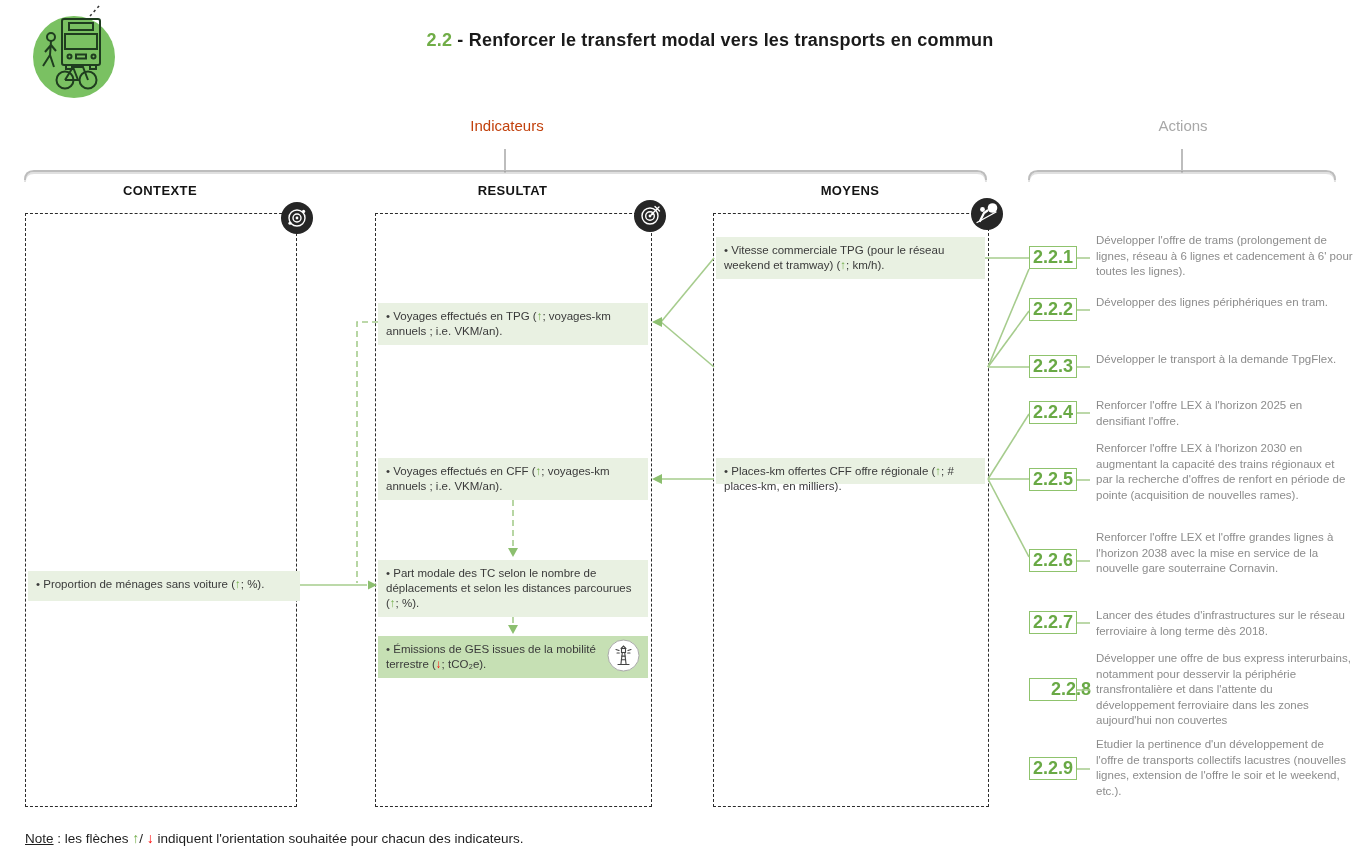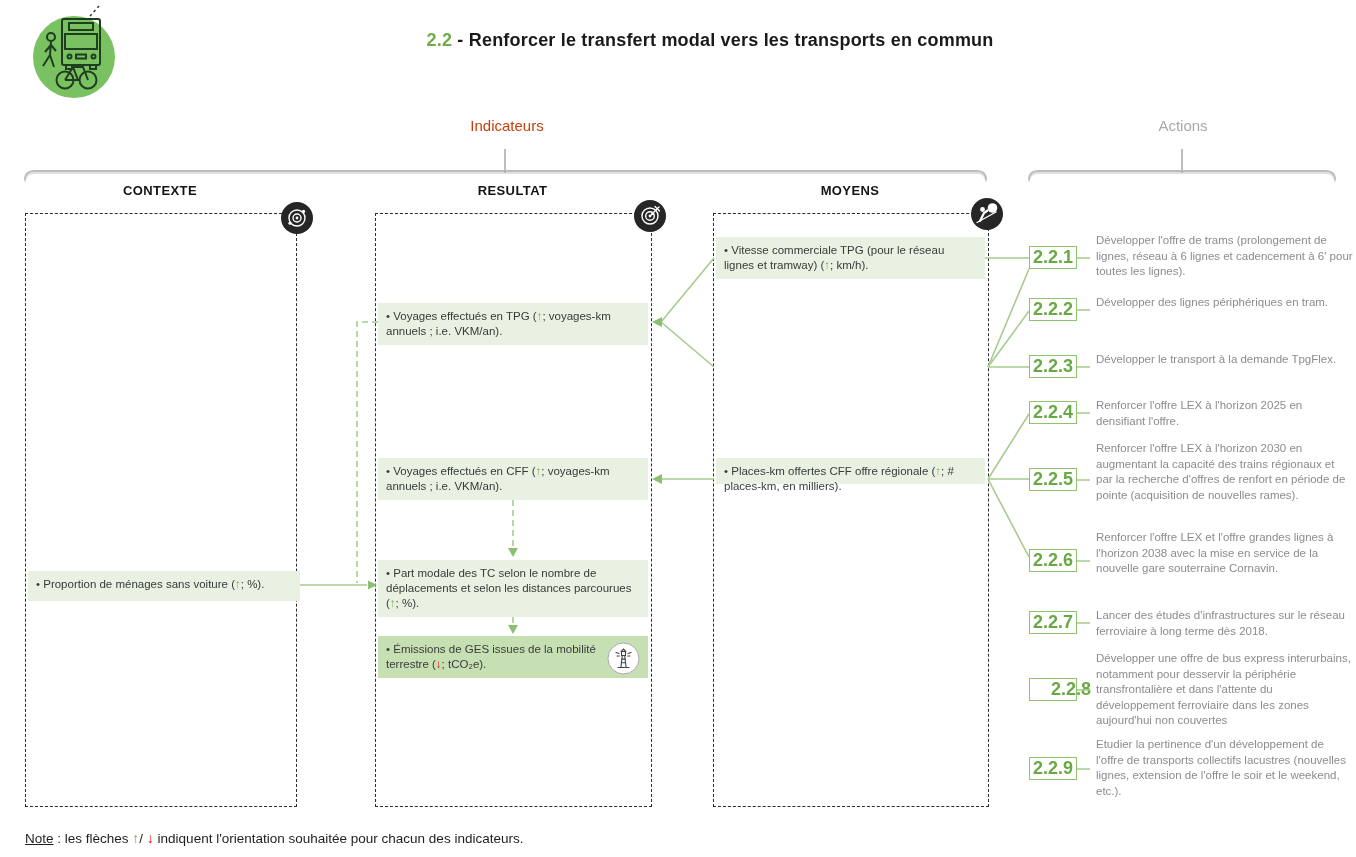--- a/index.html
+++ b/index.html
@@ -36,21 +36,21 @@
   .ind{position:absolute;background:#e9f1e2;color:#3a3a3a;font-size:11.5px;
        line-height:1.32;padding:6px 8px;box-sizing:border-box;}
   .ind .arrow{font-weight:700;}
   .ind .up{color:#70ad47;}
   .ind .down{color:#f00;}
   #ctx1{left:28px; top:571px;width:272px;height:30px;}
   #res1{left:378px;top:303px;width:270px;height:42px;}
   #res2{left:378px;top:458px;width:270px;height:42px;}
   #res3{left:378px;top:560px;width:270px;height:57px;}
   #res4{left:378px;top:636px;width:270px;height:42px;background:#c6e0b4;
-        display:flex;align-items:flex-start;gap:6px;}
+        display:flex;align-items:flex-end;gap:6px;}
   #res4 .emis-text{flex:1;}
   #moy1{left:716px;top:237px;width:269px;height:42px;}
   #moy2{left:716px;top:346px;width:269px;height:42px;}
   #moy3{left:716px;top:458px;width:269px;height:26px;}
 
   
   .acode{position:absolute;left:1029px;width:48px;height:23px;border:1.5px solid #8fc36d;
          box-sizing:border-box;display:flex;align-items:center;justify-content:center;
          font-size:18px;font-weight:700;color:#69a945;background:#fff;}
   #ac1{top:246px;} #ac2{top:298px;} #ac3{top:355px;} #ac4{top:401px;} #ac5{top:468px;}
@@ -134,21 +134,21 @@
         <path d="M-2.6,9 L-1.2,-3 L1.2,-3 L2.6,9 Z"></path>
         <path d="M-2.1,4.2 h4.2 M-1.7,0.6 h3.4"></path>
         <rect x="-2" y="-7" width="4" height="4"></rect>
         <path d="M-2.4,-7 L0,-9.4 L2.4,-7"></path>
         <path d="M-7.5,-6 L-4.5,-5 M7.5,-6 L4.5,-5 M-6.5,-2.5 L-4.2,-2.5 M6.5,-2.5 L4.2,-2.5"></path>
         <path d="M-5.5,9 H5.5"></path>
       </g>
     </svg>
   </div>
 
-  <div class="ind" id="moy1"><span>• Vitesse commerciale TPG (pour le réseau lignes et tramway) (</span><span class="arrow up">↑</span><span>; km/h).</span></div>
+  <div class="ind" id="moy1"><span>• Vitesse commerciale TPG (pour le réseau weekend et tramway) (</span><span class="arrow up">↑</span><span>; km/h).</span></div>
 
 
   <div class="ind" id="moy3"><span>• Places-km offertes CFF offre régionale (</span><span class="arrow up">↑</span><span>; # places-km, en milliers).</span></div>
 
   <div class="acode" id="ac1">2.2.1</div>
   <div class="acode" id="ac2">2.2.2</div>
   <div class="acode" id="ac3">2.2.3</div>
   <div class="acode" id="ac4">2.2.4</div>
   <div class="acode" id="ac5">2.2.5</div>
   <div class="acode" id="ac6">2.2.6</div>

